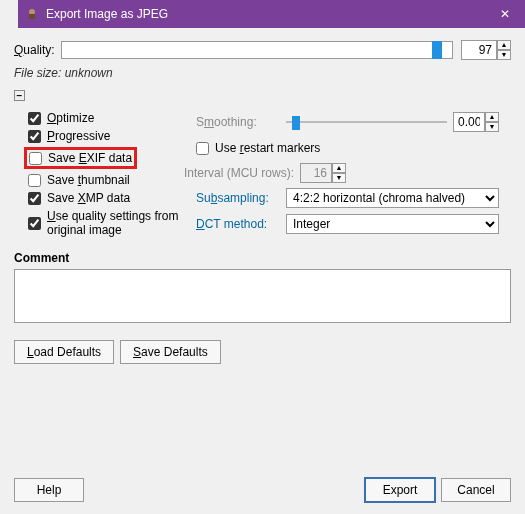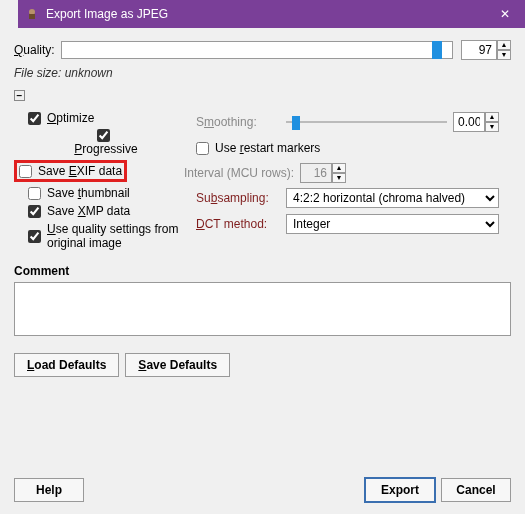--- a/index.html
+++ b/index.html
@@ -21,33 +21,33 @@
 .spin.sm input { width: 32px; }
 .filesize { font-style: italic; color: #333; margin: 4px 0 10px 0; }
 .chk { display: flex; align-items: center; margin: 4px 0; }
 .chk input { width: 13px; height: 13px; margin-right: 6px; accent-color: #333; }
 .section-head { display: flex; align-items: center; font-weight: bold; margin: 8px 0 6px 0; }
 .section-head .collapse { width: 11px; height: 11px; border: 1px solid #888; margin-right: 6px; display:flex; align-items:center; justify-content:center; font-size:10px; line-height:1; }
 .adv { display: flex; }
 .adv-left { width: 170px; }
 .adv-right { flex: 1; }
 .adv-right .row2 { display: flex; align-items: center; margin: 4px 12px; min-height: 22px; }
-.adv-right .lab { width: 90px; color: #7f1d1d; }
+.adv-right .lab { width: 90px; color: #0369a1; }
 .adv-right .lab.dis { color: #8a8a8a; }
 .slider-sm { flex:1; height: 8px; position: relative; margin-right: 6px; }
 .slider-sm .bar { position:absolute; top:3px; left:0; right:0; height:2px; background:#bbb; }
 .slider-sm .th { position:absolute; top:-2px; width:8px; height:14px; background:#2090e0; }
 select.combo { flex:1; border:1px solid #999; background:#fff; height: 20px; font-size: 12px; padding: 0 2px; }
 .interval { display:flex; align-items:center; margin-top:4px; }
 .interval .lab2 { color:#8a8a8a; margin-right:6px; }
 .highlight { border: 3px solid #e02020; padding: 1px 2px; display: inline-flex; }
 .comment-label { font-weight: bold; margin-top: 10px; margin-bottom: 4px; }
 textarea.comment { width: 100%; height: 54px; border: 1px solid #999; background: #fff; resize: none; padding: 4px; font-size: 12px; }
 .btnrow { display: flex; gap: 6px; margin-top: 14px; }
-.btn { border: 1px solid #999; background: #f7f7f7; padding: 4px 12px; font-size: 12px; min-width: 70px; text-align:center;font-weight:bold; }
+.btn { border: 1px solid #999; background: #f7f7f7; padding: 4px 12px; font-size: 12px; min-width: 70px; text-align:center; }
 .bottom { position: absolute; left: 14px; right: 14px; bottom: 12px; display: flex; }
 .bottom .left { flex:1; display:flex; gap:6px; }
 .bottom .right { display:flex; gap:6px;padding-left:16px; }
 .btn.primary { border: 1px solid #3a6fb0; outline: 1px solid #3a6fb0; }
 </style>
 </head>
 <body>
 
 <div class="titlebar">
   <span class="icon">
@@ -84,25 +84,25 @@
   <div class="section-head">
     <span class="collapse">−</span>
   </div>
 
   <div class="adv">
     <div class="adv-left">
       <label class="chk" style="margin-left:14px;">
           <input type="checkbox" checked="" style="">
           <span><span class="underline">O</span>ptimize</span>
         </label>
-      <label class="chk" style="margin-left:14px;flex-direction:column;">
+      <label class="chk" style="margin-left:14px;">
           <input type="checkbox" checked="" style="">
           <span><span class="underline">P</span>rogressive</span>
         </label>
-      <div class="highlight" style="margin-left:0;justify-content:flex-end;">
+      <div class="highlight" style="margin-left:10px;justify-content:flex-end;">
         <label class="chk" style="margin:0;">
             <input type="checkbox" style="">
             <span>Save <span class="underline">E</span>XIF data</span>
           </label>
       </div>
       <label class="chk" style="margin-left:14px;">
           <input type="checkbox" style="">
           <span>Save <span class="underline">t</span>humbnail</span>
         </label>
       <label class="chk" style="margin-left:14px;">

